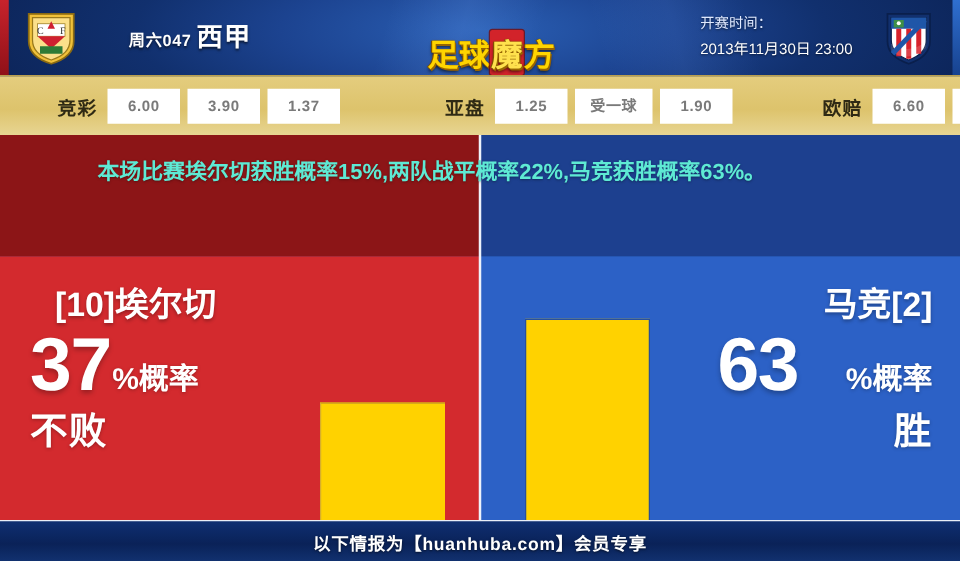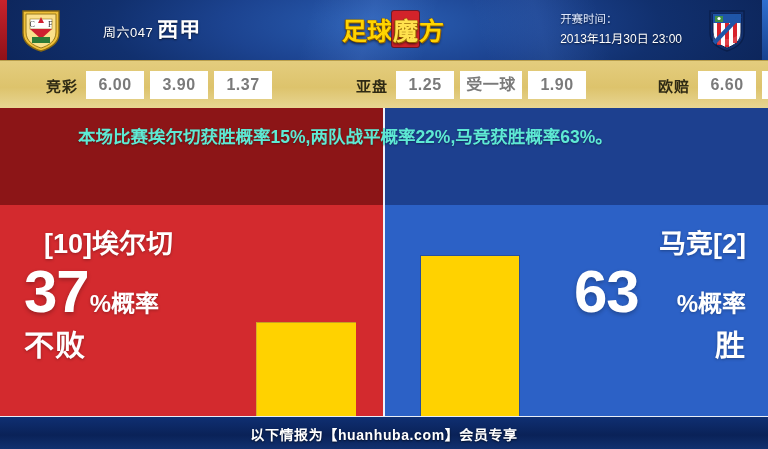--- a/index.html
+++ b/index.html
@@ -43,30 +43,30 @@
   .crest{position:absolute;top:7px;width:46px;height:46px;}
   .crest-left{left:18px;}
   .crest-right{right:18px;}
 
   .match-label{
     position:absolute;left:103px;top:13px;
     color:#ffffff;white-space:nowrap;
     text-shadow:0 1px 2px rgba(0,0,0,.6);
   }
   .match-round{
-    font-size:13px;font-weight:normal;letter-spacing:.5px;
+    font-size:13px;font-weight:bold;letter-spacing:.5px;
     vertical-align:baseline;
   }
   .match-league{
     font-size:21px;font-weight:bold;letter-spacing:1px;margin-left:4px;
     vertical-align:baseline;
   }
 
   .brand{
-    position:absolute;left:333px;top:10px;width:120px;height:38px;
+    position:absolute;left:333px;top:23px;width:120px;height:38px;
     display:flex;align-items:center;justify-content:center;
   }
   .brand-text{
     font-size:25px;font-weight:bold;letter-spacing:0px;
     color:#ffd400;
     text-shadow:
        0 0 1px #8a5c00,
        1px 1px 0 #9a6500,
        -1px 0 0 #7d5200,
        0 2px 3px rgba(0,0,0,.75);
@@ -95,21 +95,21 @@
     border-bottom:1px solid #d7c079;
     display:flex;align-items:center;padding-left:12px;
   }
   .odds-group{display:flex;align-items:center;}
   .odds-title{
     color:#2f2a14;font-size:15px;font-weight:bold;letter-spacing:1px;
     margin-right:8px;white-space:nowrap;
   }
   .odds-cell{
     background:#ffffff;color:#7a7a7a;
-    font-size:16px;font-weight:bold;
+    font-size:12px;font-weight:bold;
     width:58px;height:28px;line-height:28px;text-align:center;
     margin-right:6px;letter-spacing:.5px;white-space:nowrap;
   }
   .odds-cell.wide{width:62px;}
   .odds-cell:last-child{margin-right:0;}
   .g1{margin-left:34px;}
   .g2{margin-left:84px;}
   .g3{margin-left:72px;}
 
   

